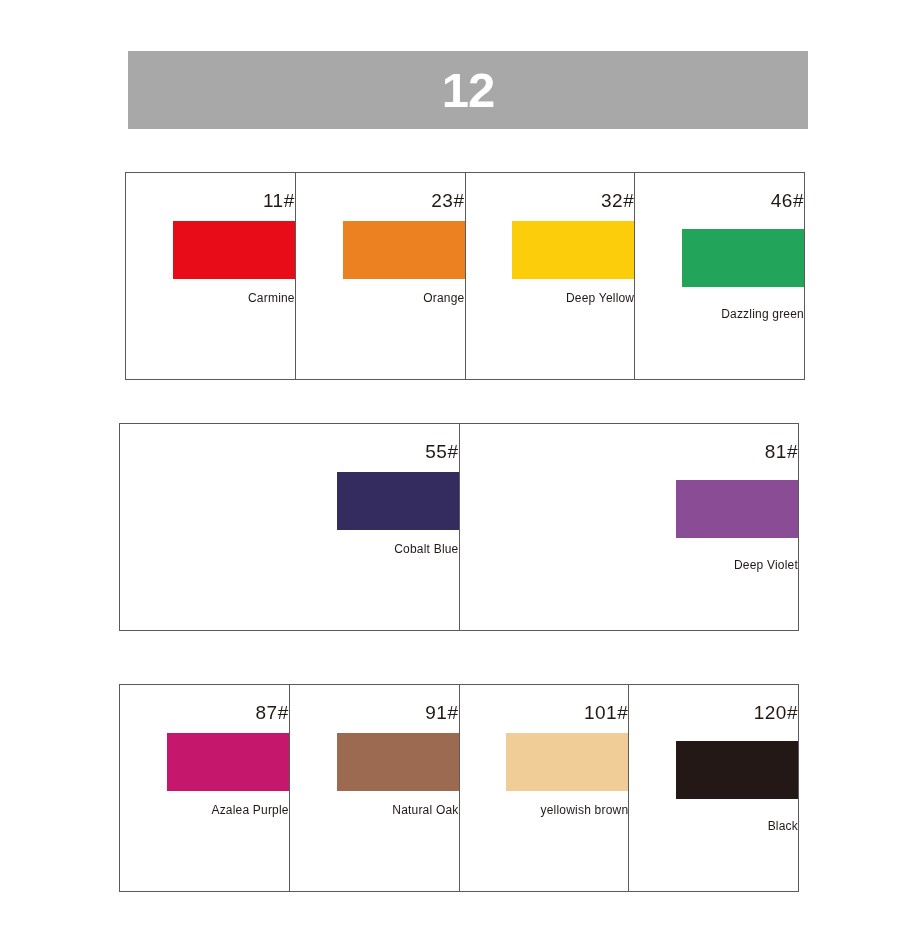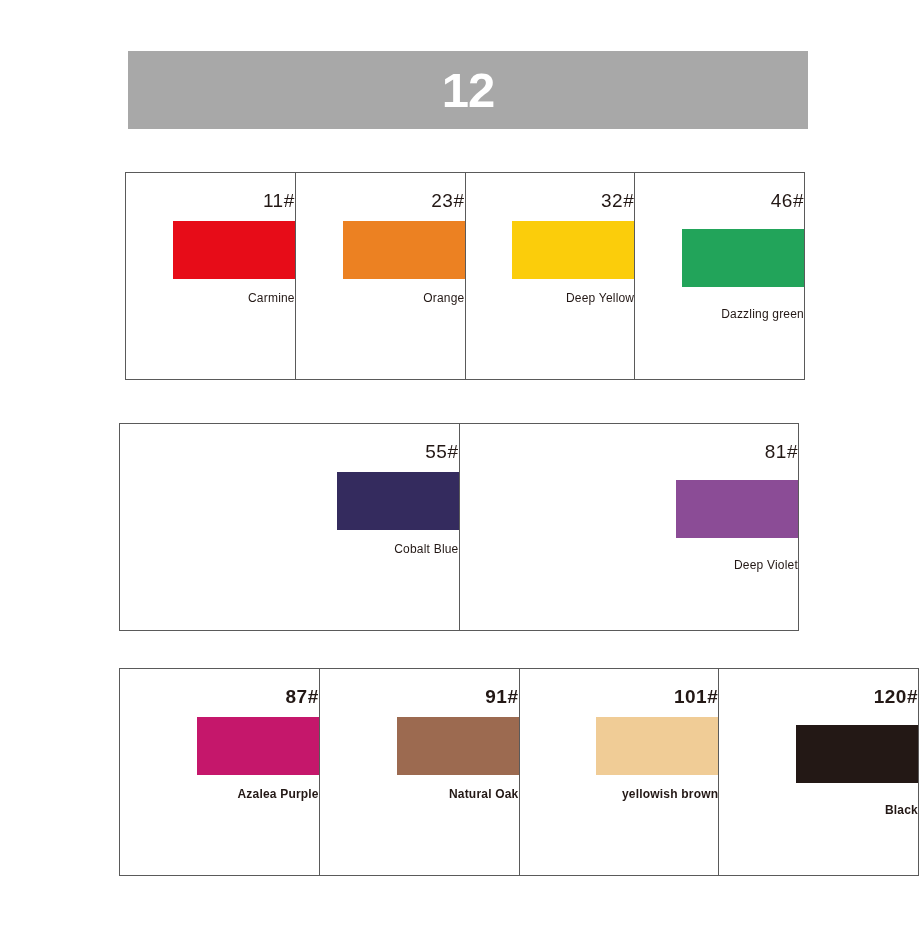--- a/index.html
+++ b/index.html
@@ -71,24 +71,23 @@
     height: 208px;
   }
   .grid-row.row-1 {
     left: 119px;
     top: 423px;
     width: 680px;
     height: 208px;
   }
   .grid-row.row-2 {
     left: 119px;
-    top: 668px;
-    width: 800px;
+    top: 684px;
+    width: 680px;
     height: 208px;
-    font-weight: bold;
   }
 
   .color-cell {
     flex: 1 1 0;
     position: relative;
     box-sizing: border-box;
     border-right: 1px solid #5a5a5a;
     display: flex;
     flex-direction: column;
     align-items: flex-end;

